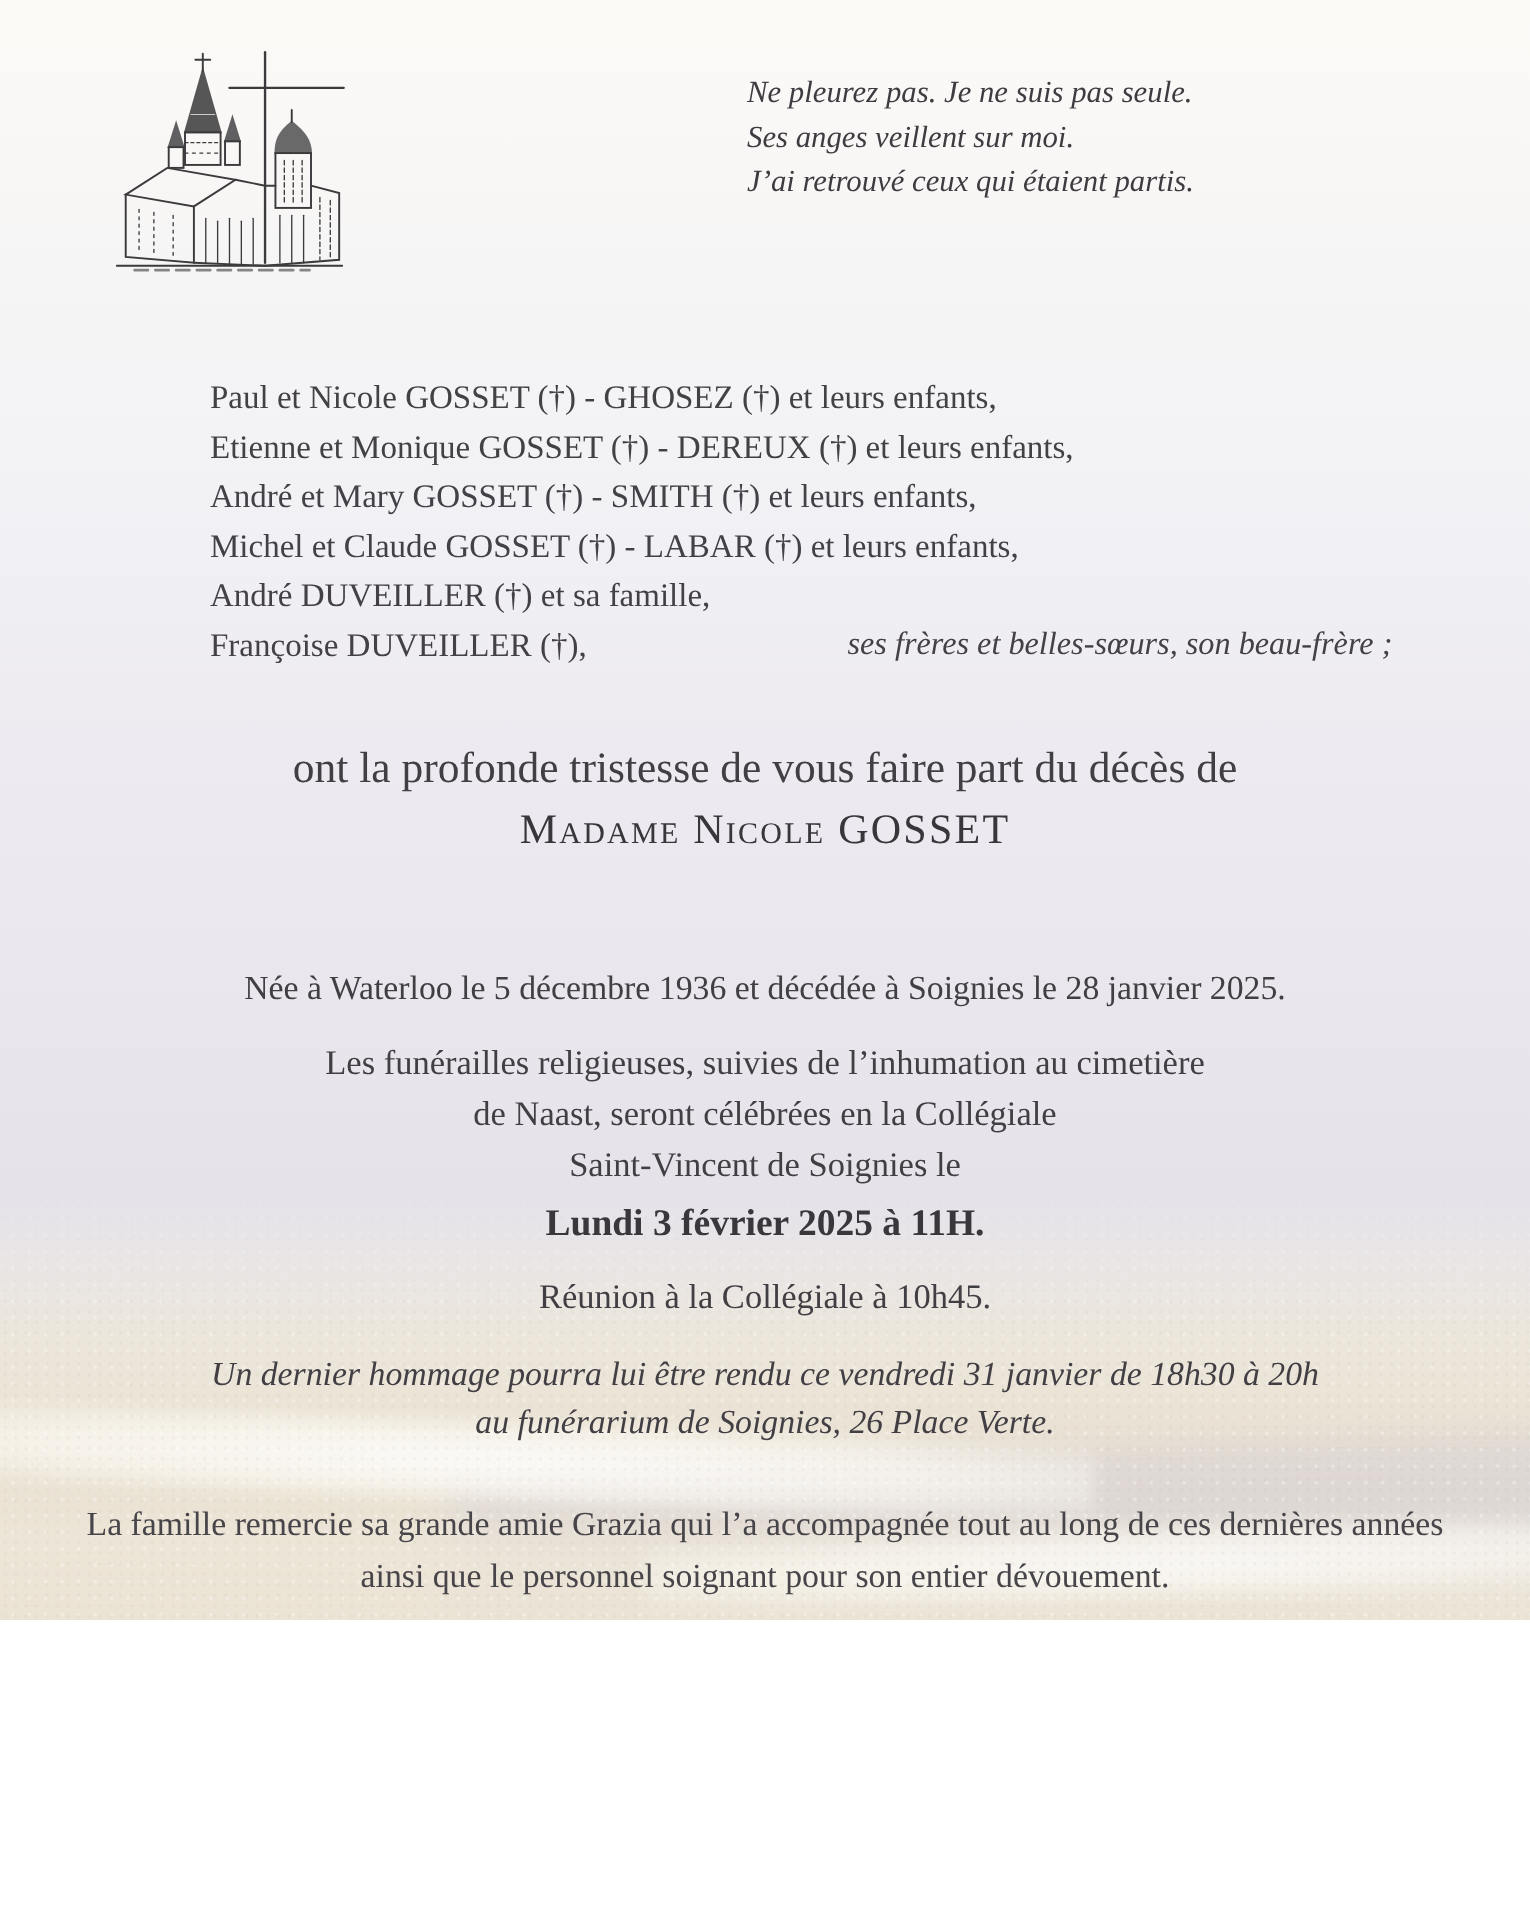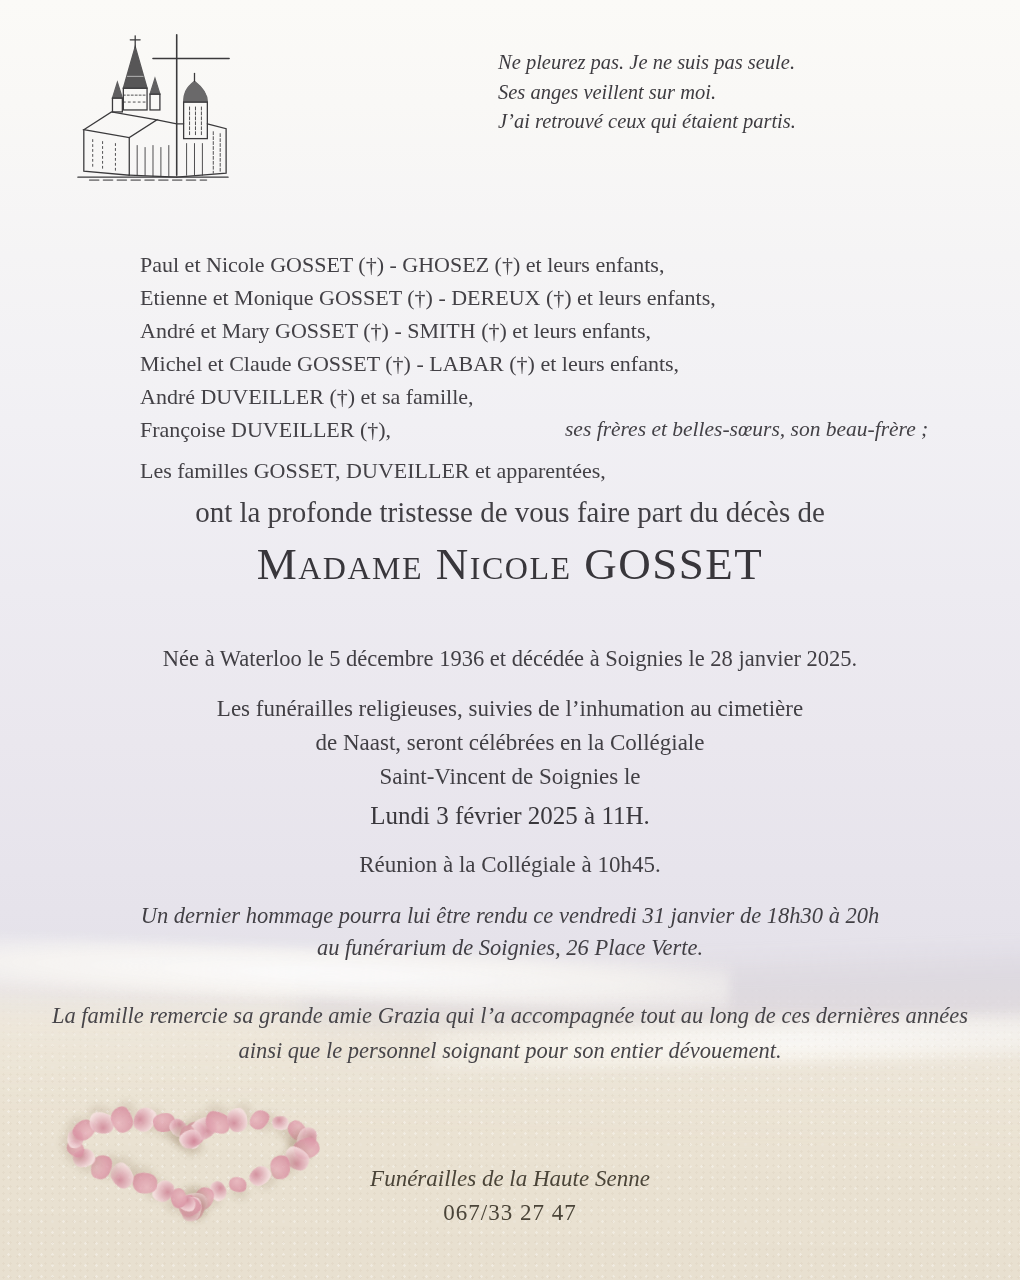--- a/index.html
+++ b/index.html
@@ -1,18 +1,18 @@
 <!DOCTYPE html>
 <html><head>
 <meta charset="utf-8">
 <style>
   html,body{margin:0;padding:0;}
   body{width:1020px;height:1280px;overflow:hidden;
        font-family:"Liberation Serif","DejaVu Serif",serif;color:#413f44;}
-  .page{position:relative;width:1020px;height:1280px;overflow:hidden;
+  .page{position:relative;width:1020px;height:1080px;overflow:hidden;
     background:linear-gradient(180deg,
       #fbfaf7 0%, #f9f8f6 8%, #f5f4f5 20%, #f1f0f4 33%,
       #edebf1 46%, #eae7ee 58%, #e7e4ec 68%, #e5e2ea 74%,
       #eae6e6 78%, #ece6db 83%, #eae2d3 89%, #e8e0d1 95%, #e6ded0 100%);}
   
   .water-wedge{position:absolute;left:300px;top:965px;width:900px;height:115px;
       background:rgba(208,203,214,.42);filter:blur(12px);transform:rotate(-2deg);}
   .foam{position:absolute;background:radial-gradient(ellipse at 50% 50%,
       rgba(255,255,255,.95) 0%, rgba(252,250,244,.75) 55%, rgba(250,247,240,0) 100%);}
   .foam-1{left:-70px;top:948px;width:800px;height:52px;transform:rotate(2.2deg);filter:blur(5px);opacity:.9;}
@@ -28,28 +28,28 @@
       mask-image:linear-gradient(180deg, transparent, #000 35%);}
   
   .abs{position:absolute;}
   .poem{left:498px;top:48px;font-style:italic;font-size:20.5px;line-height:29.5px;color:#3e3c41;}
   .names{left:140px;top:248px;font-size:22px;line-height:33px;width:800px;color:#434146;}
   .names .row{position:relative;}
   .relatives-note{position:absolute;left:425px;top:0;font-style:italic;font-size:21.5px;white-space:nowrap;}
   .families{left:140px;top:458px;font-size:22px;color:#434146;}
   .centered{left:0;width:1020px;text-align:center;}
   .announce{top:496px;font-size:29px;}
-  .title{top:538px;font-size:45px;font-variant:small-caps;letter-spacing:1.5px;color:#38363b;}
+  .title{top:538px;font-size:28px;font-variant:small-caps;letter-spacing:1.5px;color:#38363b;}
   .widow{top:599px;font-size:29px;font-variant:small-caps;letter-spacing:1.8px;color:#3a383d;}
   .birth{top:646px;font-size:22.5px;}
   .ceremony{top:692px;font-size:23px;line-height:34px;}
-  .dateline{top:802px;font-size:25px;font-weight:400;color:#39373c;}
+  .dateline{top:802px;font-size:25px;font-weight:700;color:#39373c;}
   .meeting{top:852px;font-size:23px;}
   .homage{top:900px;font-size:22.5px;font-style:italic;line-height:32px;}
-  .thanks{top:998px;font-size:22.5px;font-style:italic;line-height:35px;color:#474549;}
+  .thanks{top:998px;font-size:22.5px;line-height:35px;color:#474549;}
   .funeral-home{top:1166px;font-size:23px;font-style:italic;color:#4a4438;}
   .phone{top:1200px;font-size:23px;color:#4a4438;letter-spacing:1px;}
   
   .church{left:68px;top:26px;width:168px;height:160px;}
   .church svg{width:100%;height:100%;}
   
   .flower-heart{left:60px;top:1096px;width:262px;height:142px;opacity:.8;}
   .petal{position:absolute;display:block;border-radius:62% 45% 58% 40%/48% 62% 42% 55%;
       opacity:.85;filter:blur(.4px);box-shadow:4px 6px 7px rgba(146,122,96,.25);}
 </style>
@@ -127,21 +127,20 @@
     <div class="row">Etienne et Monique GOSSET (†) - DEREUX (†) et leurs enfants,</div>
     <div class="row">André et Mary GOSSET (†) - SMITH (†)  et leurs enfants,</div>
     <div class="row">Michel et Claude GOSSET (†) - LABAR (†) et leurs enfants,</div>
     <div class="row">André DUVEILLER (†) et sa famille,</div>
     <div class="row">
       <span>Françoise DUVEILLER (†),</span>
       <span class="relatives-note">ses frères et belles-sœurs, son beau-frère ;</span>
     </div>
   </div>
 
-  <div class="abs families">Les familles GOSSET, DUVEILLER et apparentées,</div>
 
   <div class="abs centered announce">ont la profonde tristesse de vous faire part du décès de</div>
   <div class="abs centered title">Madame Nicole GOSSET</div>
   <div class="abs centered birth">Née à Waterloo le 5 décembre 1936 et décédée à Soignies le 28 janvier 2025.</div>
 
   <div class="abs centered ceremony">
     <div>Les funérailles religieuses, suivies de l’inhumation au cimetière</div>
     <div>de Naast, seront célébrées en la Collégiale</div>
     <div>Saint-Vincent de Soignies le</div>
   </div>

